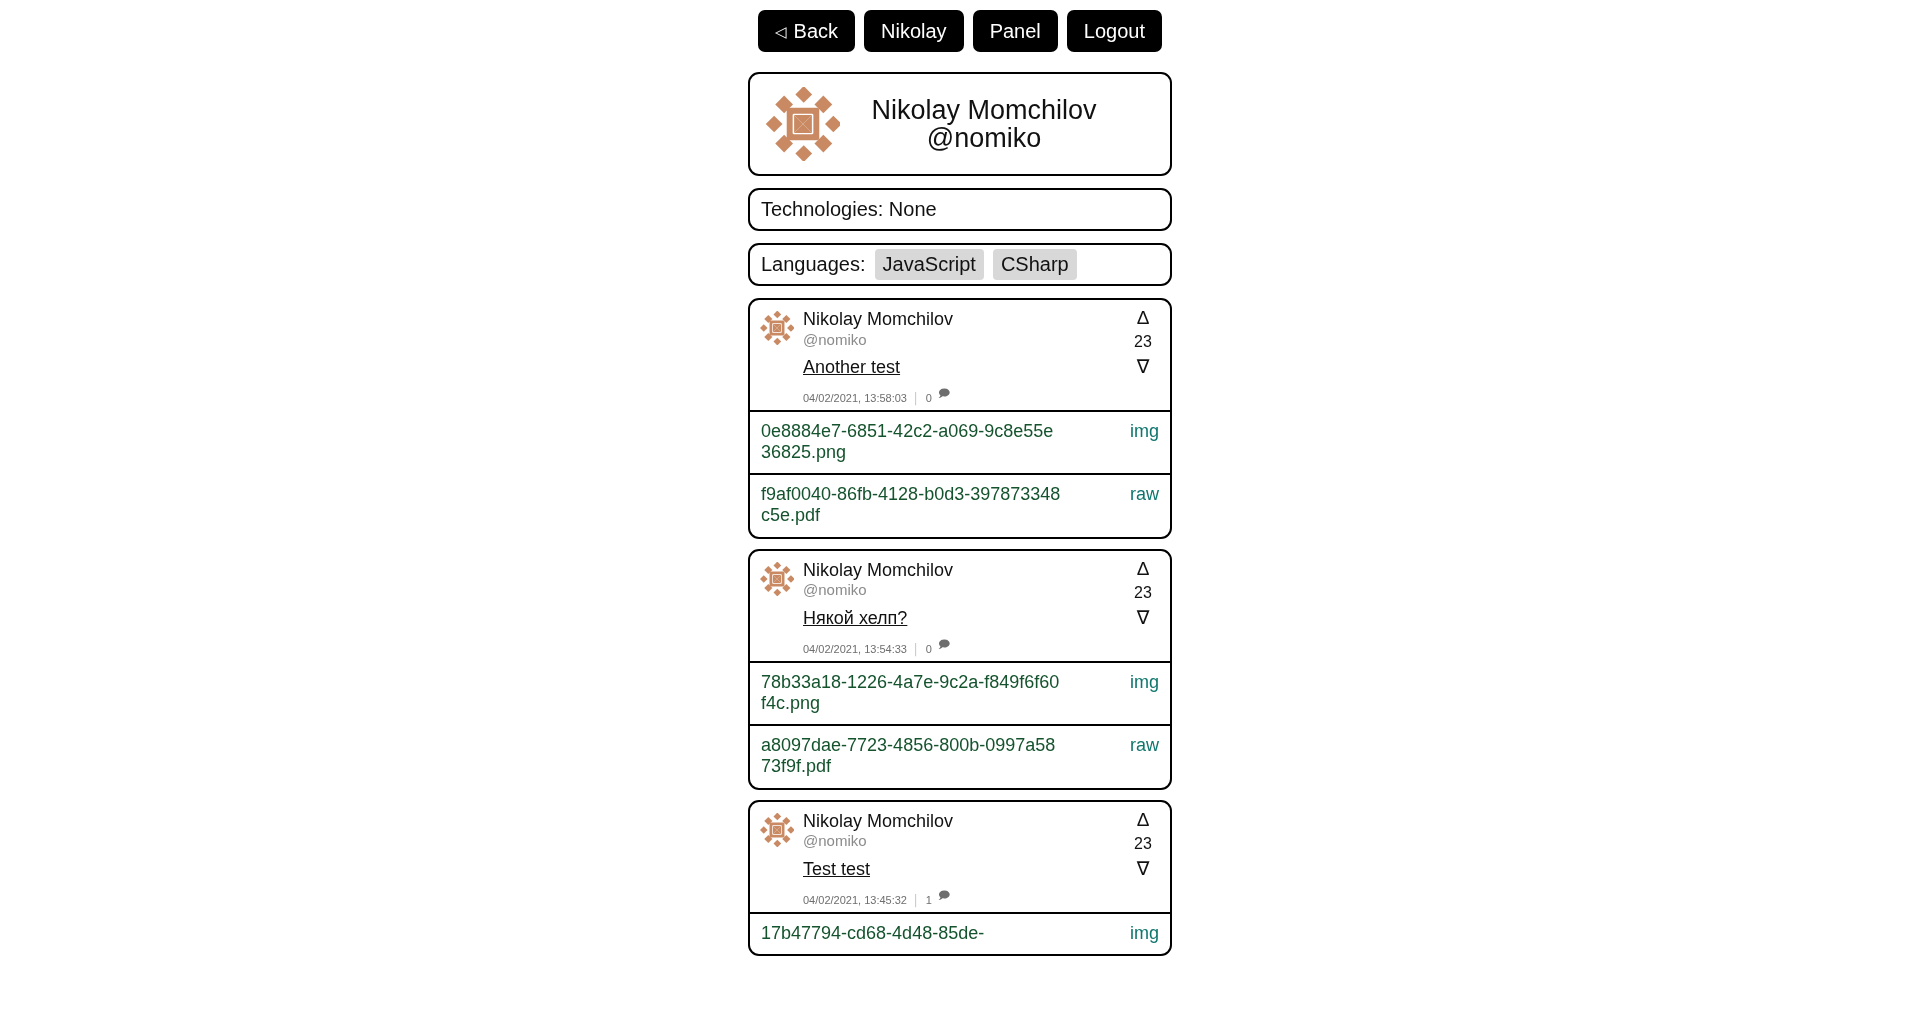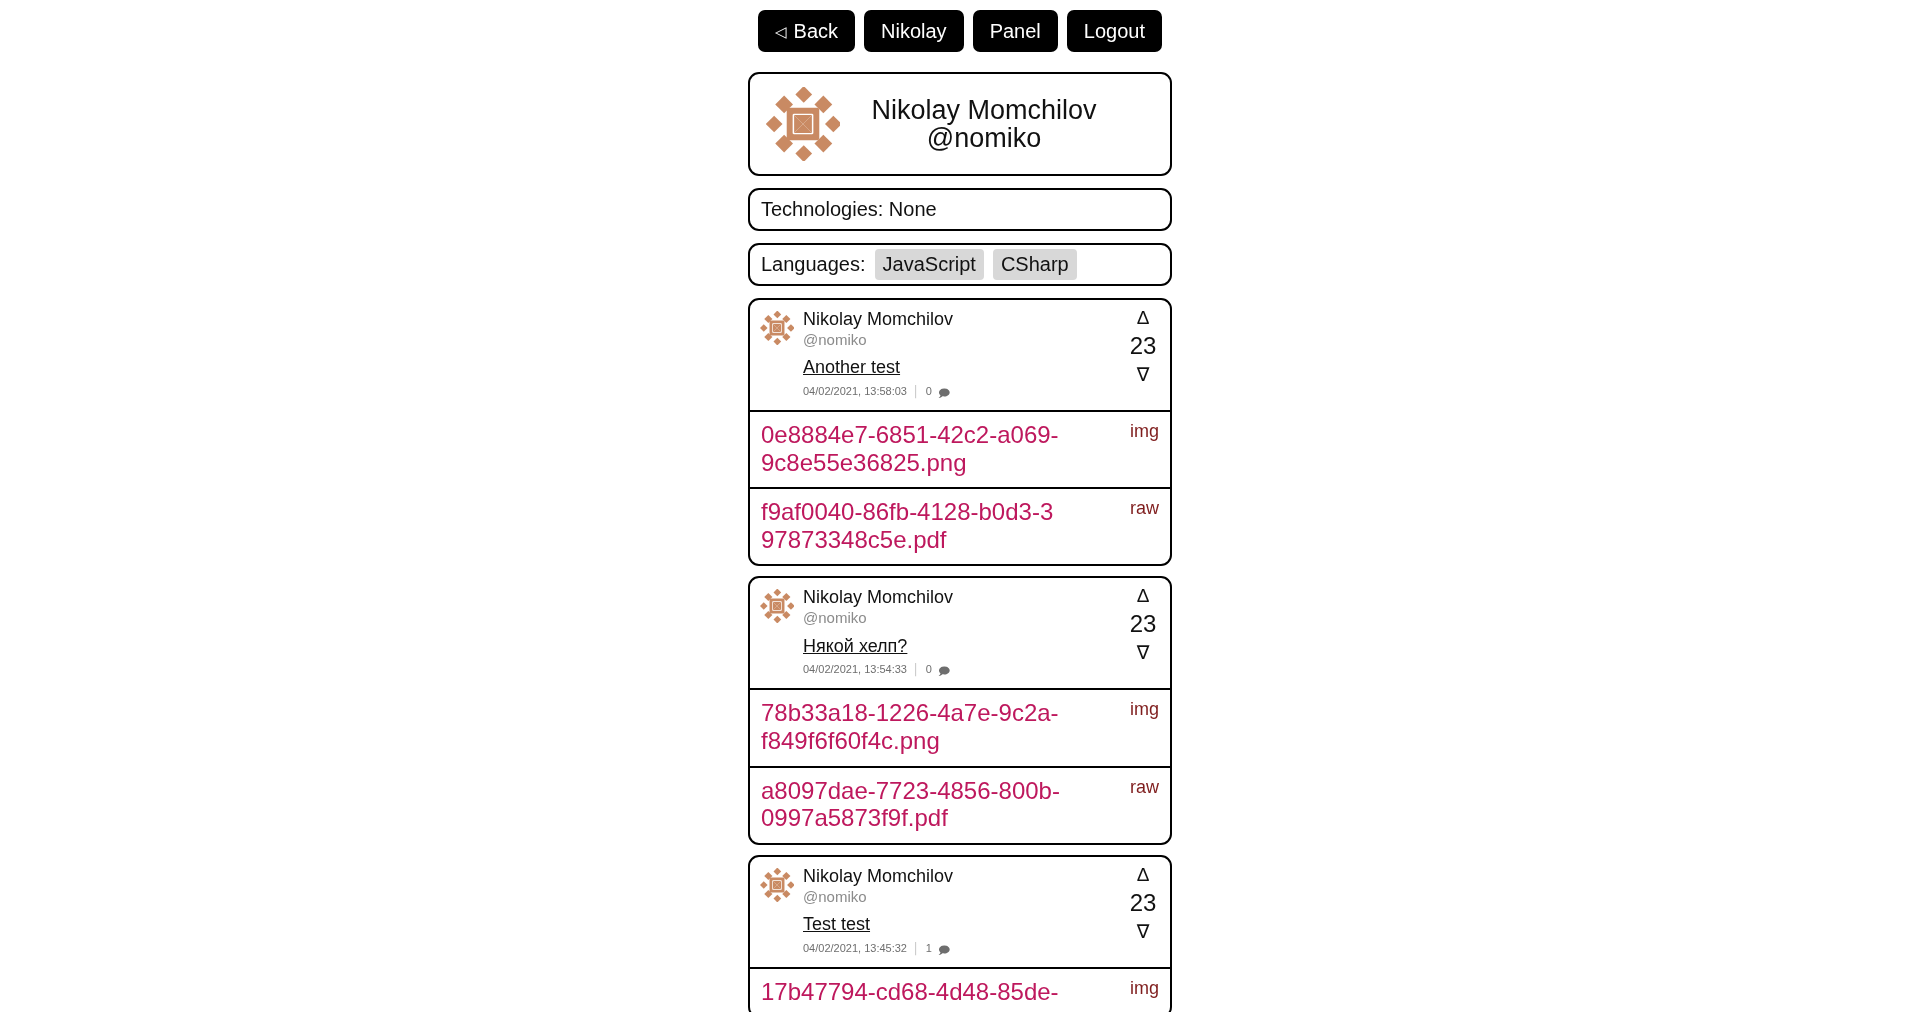--- a/index.html
+++ b/index.html
@@ -146,64 +146,64 @@
     color: #111;
     margin-top: 8px;
     line-height: 1.2;
     text-decoration: underline;
   }
   .post-meta {
     font-size: 11px;
     color: #6e6e6e;
     margin-top: 6px;
     display: flex;
-    align-items: flex-start;
+    align-items: flex-end;
     gap: 6px;
   }
   .post-meta .sep { color: #b9b9b9; }
   .cmt-icon { font-size: 11px; }
 
   .votes {
     position: absolute;
     right: 10px;
     top: 8px;
     width: 34px;
     text-align: center;
     color: #111;
   }
   .votes .arrow {
     font-size: 19px;
     line-height: 1;
     cursor: pointer;
     user-select: none;
   }
   .votes .count {
-    font-size: 24px;
+    font-size: 16px;
     line-height: 1;
     margin: 7px 0 7px 0;
   }
 
   .attach {
     border-top: 2px solid #000000;
     display: flex;
     align-items: flex-start;
     justify-content: space-between;
     padding: 9px 11px 11px 11px;
     gap: 10px;
   }
   .attach-name {
-    font-size: 24px;
-    color: #be185d;
+    font-size: 18px;
+    color: #14532d;
     line-height: 1.15;
     word-break: break-all;
     max-width: 300px;
   }
   .attach-type {
     font-size: 18px;
-    color: #7f1d1d;
+    color: #0f766e;
     line-height: 1.15;
     white-space: nowrap;
   }
 
   
   .rosette { width: 100%; height: 100%; display: block; }
 </style>
 </head>
 <body>
 

